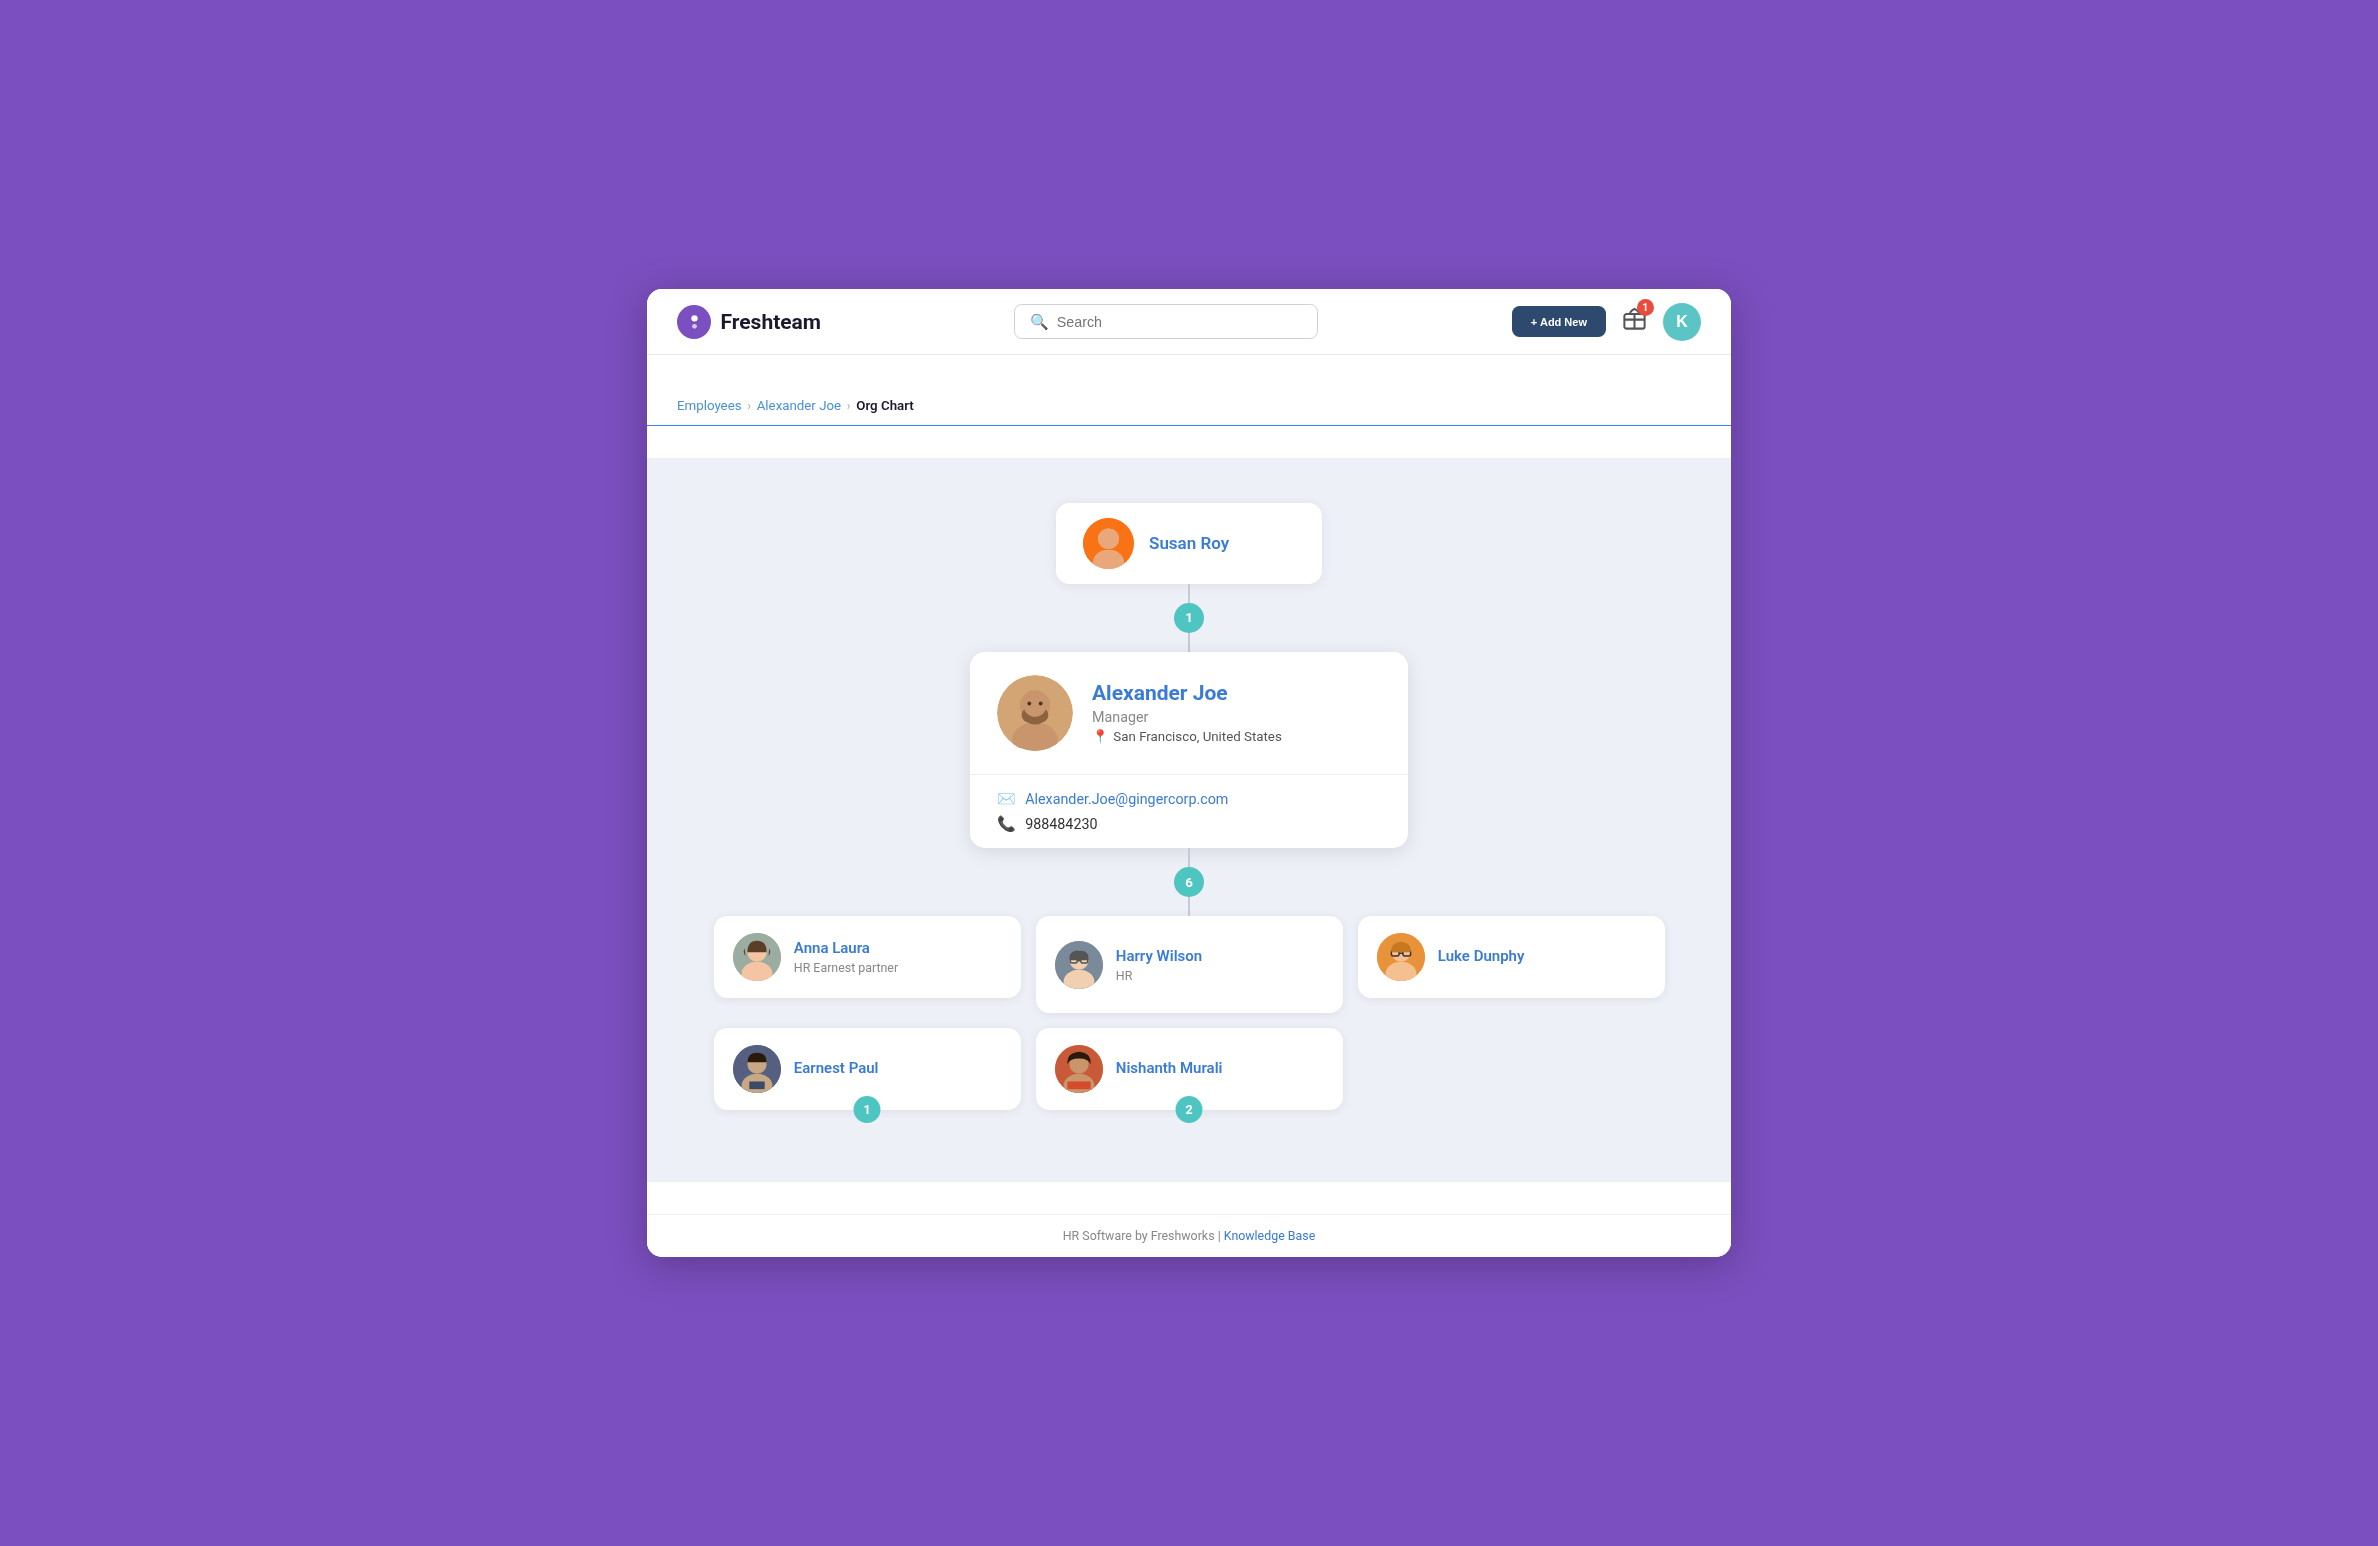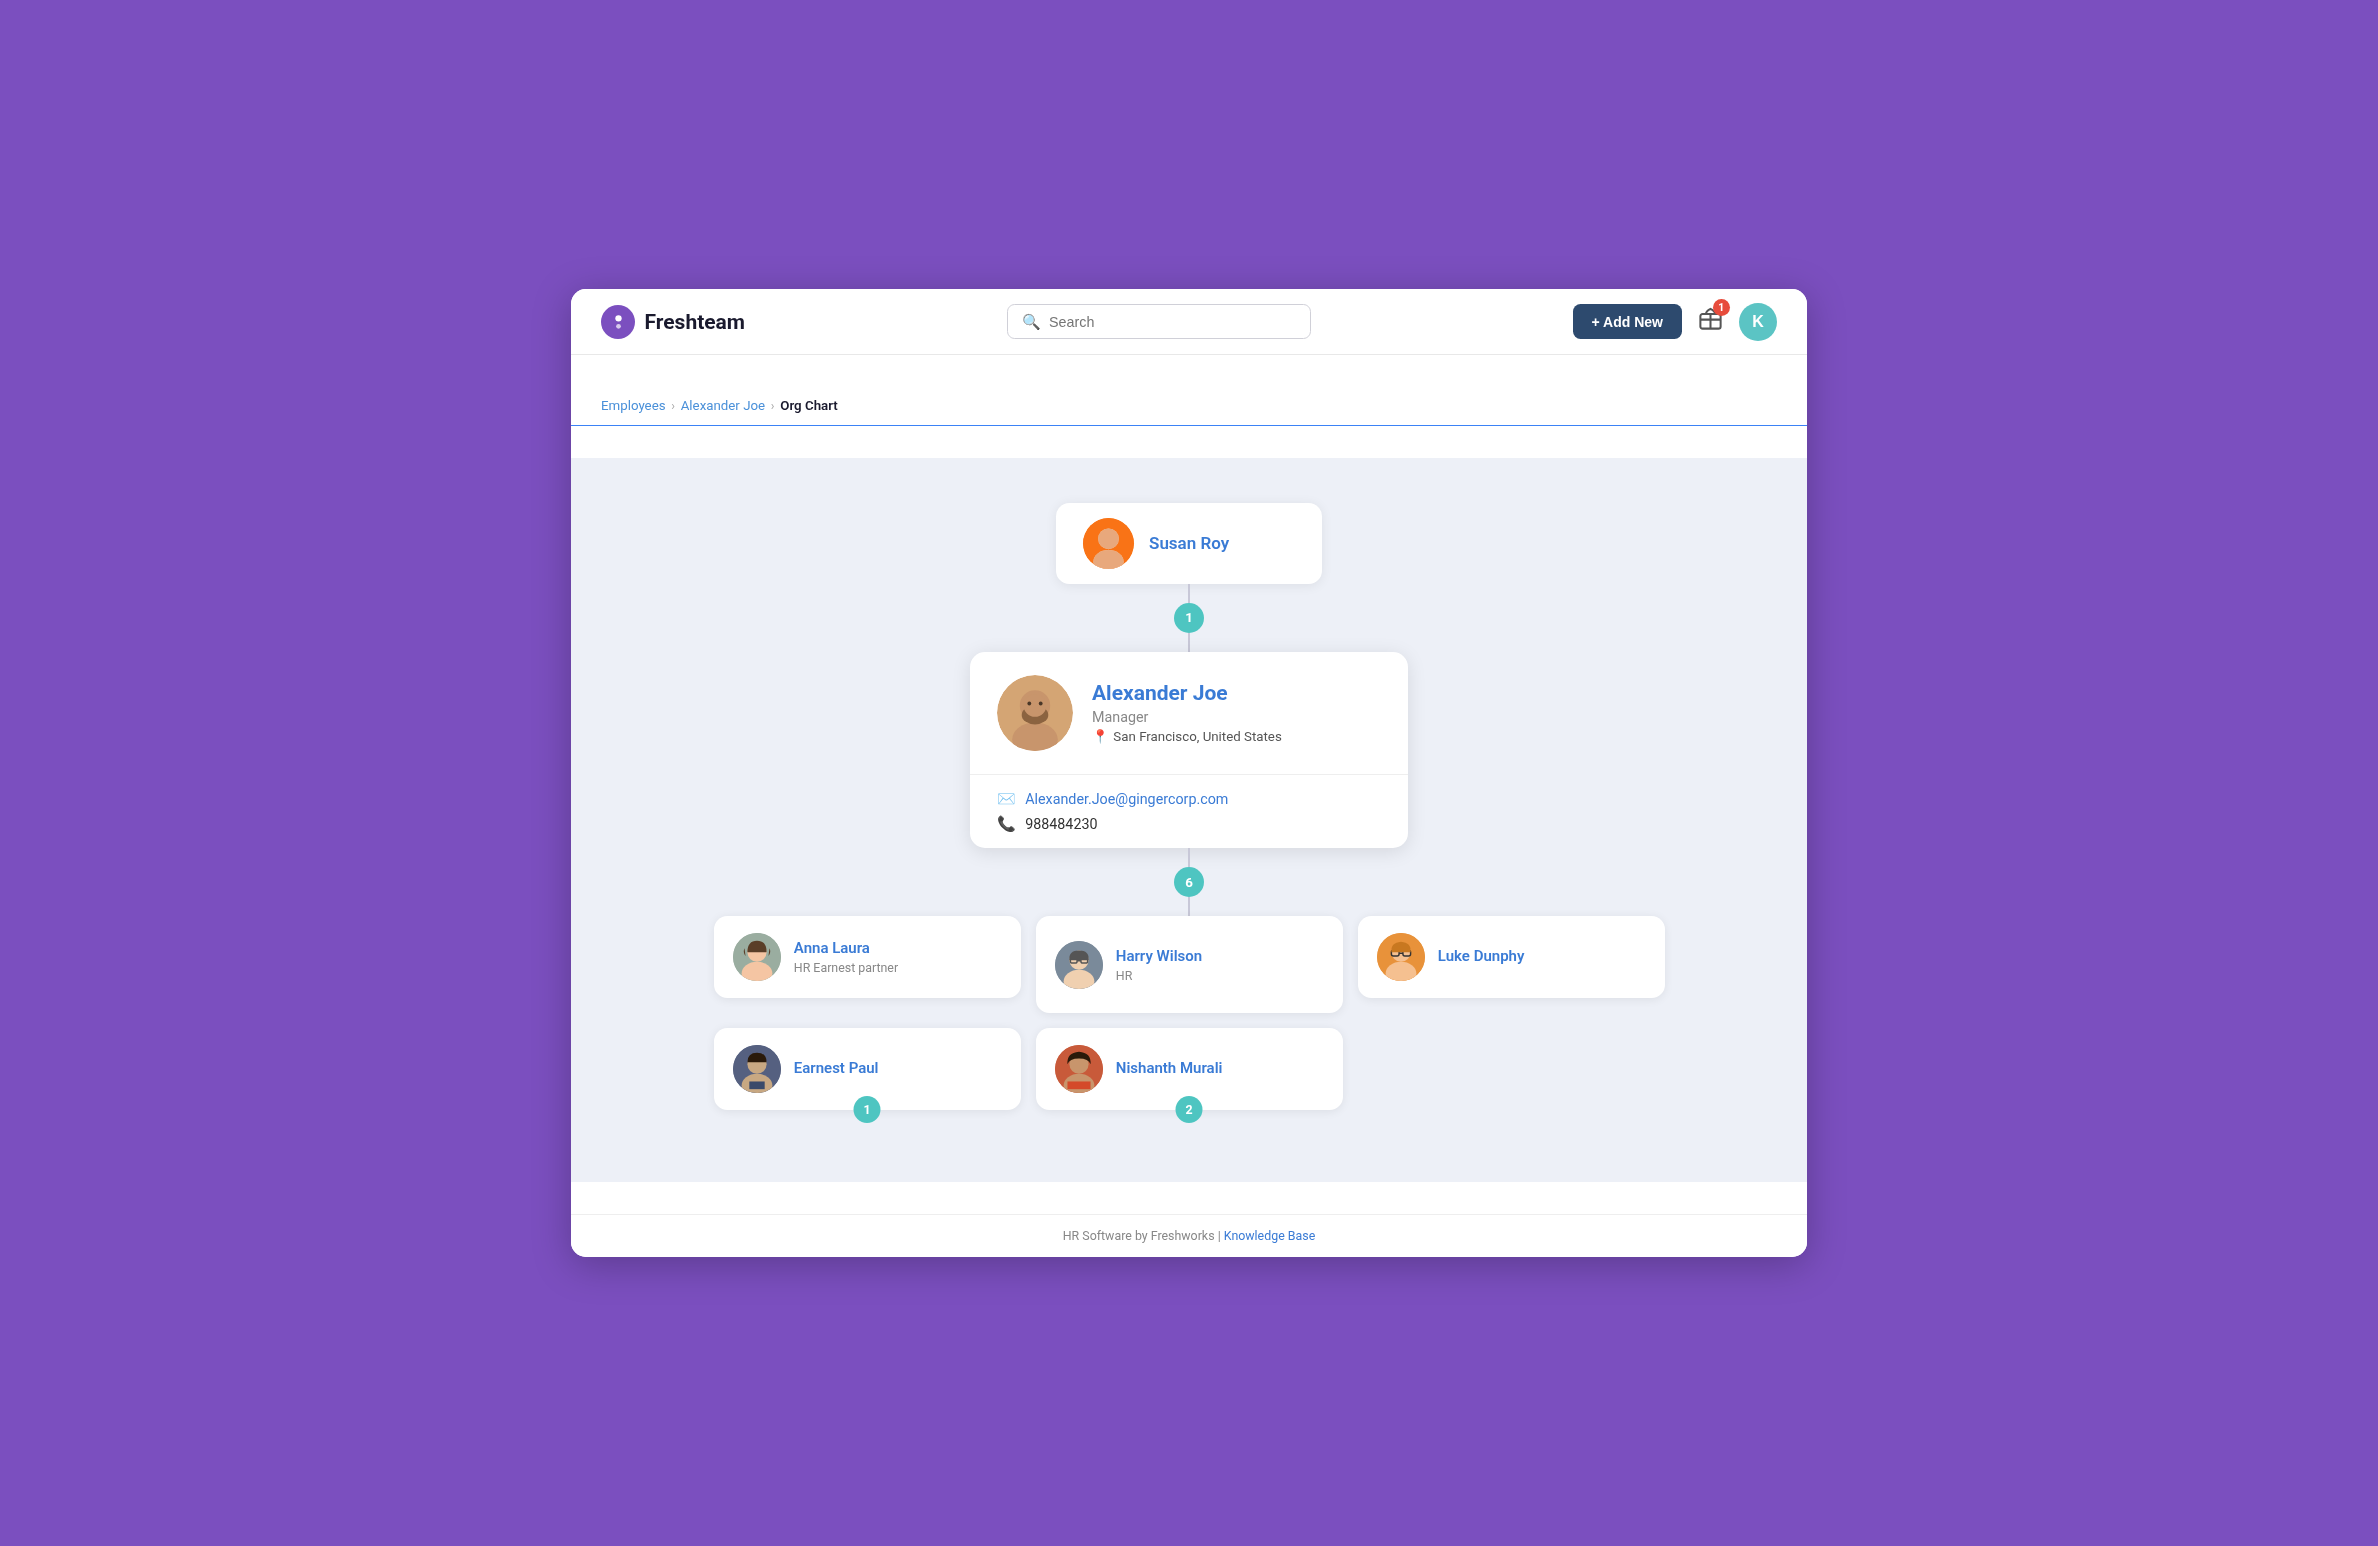--- a/index.html
+++ b/index.html
@@ -8,21 +8,21 @@
       display: flex;
       justify-content: center;
       align-items: center;
       min-height: 100vh;
       font-family: -apple-system, BlinkMacSystemFont, 'Segoe UI', Roboto, sans-serif;
       padding: 19px;
     }
     .app-window {
       background: #fff;
       border-radius: 15px;
-      width: 1236px;
+      width: 1084px;
       max-width: 100%;
       box-shadow: 0 7.6px 38px rgba(0,0,0,0.25);
       overflow: hidden;
       display: flex;
       flex-direction: column;
       gap: 32px;
     }
     
     .header {
       display: flex;
@@ -81,21 +81,21 @@
       display: flex;
       align-items: center;
       gap: 15px;
     }
     .add-new-btn {
       background: #2d4a6e;
       color: #fff;
       border: none;
       border-radius: 7.6px;
       padding: 9.5px 19px;
-      font-size: 14px;
+      font-size: 11px;
       font-weight: 600;
       cursor: pointer;
       display: flex;
       align-items: center;
       gap: 5.7px;
     }
     .gift-icon-wrap {
       position: relative;
       cursor: pointer;
       font-size: 23px;

